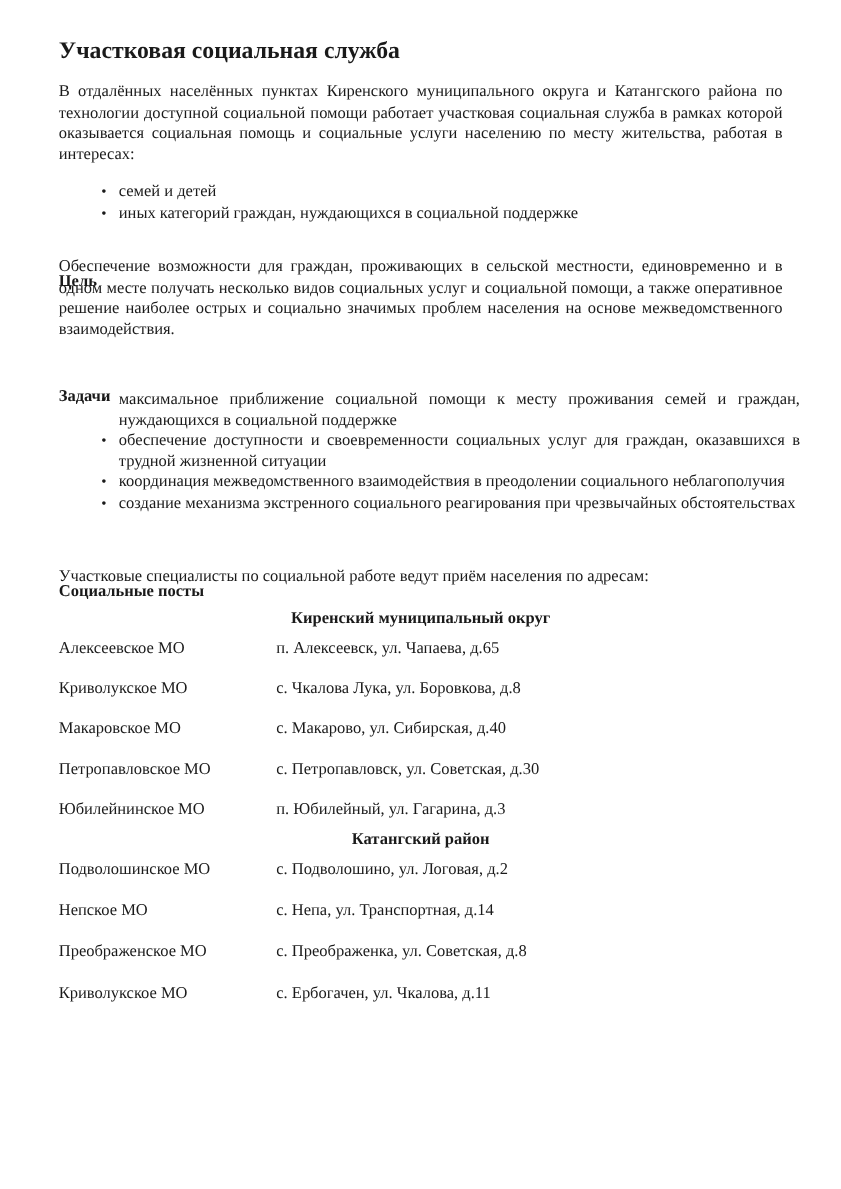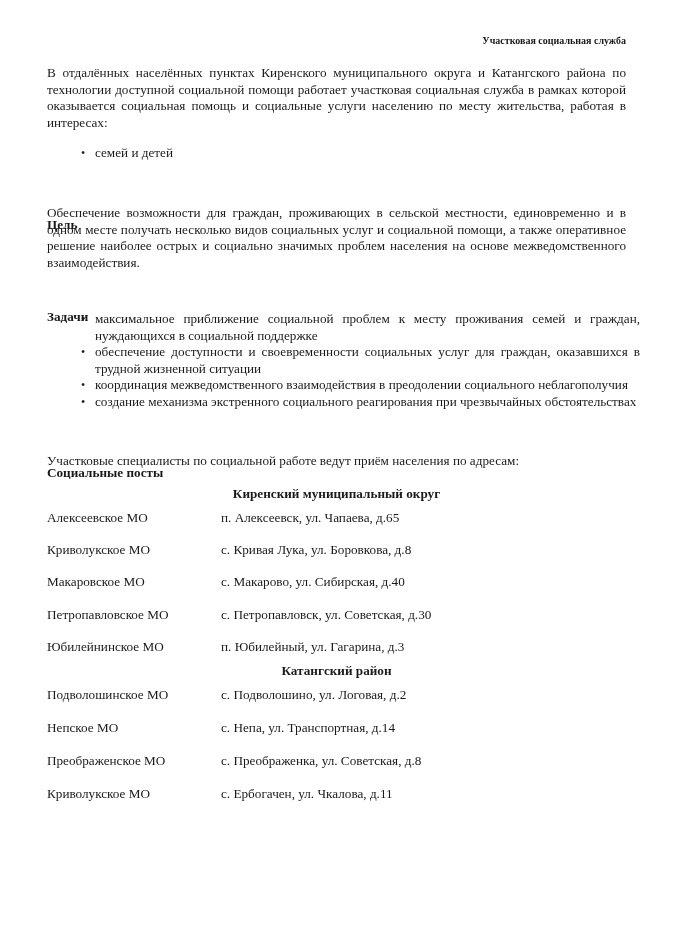--- a/index.html
+++ b/index.html
@@ -3,22 +3,22 @@
 <meta charset="utf-8">
 <style>
   html, body { margin: 0; padding: 0; background: #ffffff; }
   body {
     width: 673px; height: 951px; overflow: hidden; position: relative;
     font-family: "Liberation Serif", "DejaVu Serif", serif;
     color: #1a1a1a; font-size: 13.2px;
   }
   .page { position: absolute; left: 47px; top: 0; width: 579px; }
   .title {
-    position: absolute; top: 33px; left: 0; width: 579px; text-align: right;
-    font-weight: bold; font-size: 10px; line-height: 16px;
+    position: absolute; top: 33px; left: 0; width: 579px; text-align: left;
+    font-weight: bold; font-size: 19px; line-height: 16px;
   }
   .block { position: absolute; left: 0; width: 579px; line-height: 16.6px; }
   .just { text-align: justify; text-align-last: left; }
   .head { font-weight: bold; margin-top: 28px; }
   ul { margin: 14px; padding: 0; list-style: none; }
   ul li { position: relative; padding-left: 34px; }
   ul li::before {
     content: "\2022"; position: absolute; left: 20px; top: 0; font-size: 12px;
   }
   ul.just li { text-align: justify; text-align-last: left; }
@@ -33,45 +33,46 @@
 </head>
 <body>
 
 <div class="page">
 
   <div class="title">Участковая социальная служба</div>
 
   <div class="block just" style="top:65px;">В отдалённых населённых пунктах Киренского муниципального округа и Катангского района по технологии доступной социальной помощи работает участковая социальная служба в рамках которой оказывается социальная помощь и социальные услуги населению по месту жительства, работая в интересах:</div>
   <ul class="block" style="top:131px;">
     <li>семей и детей</li>
+    <li>иных категорий граждан, нуждающихся в социальной поддержке</li>
   </ul>
 
   <div class="block head" style="top:189px;">Цель</div>
   <div class="block just" style="top:205px;">Обеспечение возможности для граждан, проживающих в сельской местности, единовременно и в одном месте получать несколько видов социальных услуг и социальной помощи, а также оперативное решение наиболее острых и социально значимых проблем населения на основе межведомственного взаимодействия.</div>
 
   <div class="block head" style="top:281px;">Задачи</div>
   <ul class="block just" style="top:297px;">
-    <li>максимальное приближение социальной проблем к месту проживания семей и граждан, нуждающихся в социальной поддержке</li>
+    <li>максимальное приближение социальной помощи к месту проживания семей и граждан, нуждающихся в социальной поддержке</li>
     <li>обеспечение доступности и своевременности социальных услуг для граждан, оказавшихся в трудной жизненной ситуации</li>
     <li>координация межведомственного взаимодействия в преодолении социального неблагополучия</li>
     <li>создание механизма экстренного социального реагирования при чрезвычайных обстоятельствах</li>
   </ul>
 
   <div class="block head" style="top:437px;">Социальные посты</div>
   <div class="block" style="top:453px;">Участковые специалисты по социальной работе ведут приём населения по адресам:</div>
 
   <div class="center-head" style="top:486px;">Киренский муниципальный округ</div>
 
   <div class="row" style="top:510px;">
     <span class="name">Алексеевское МО</span>
     <span class="addr">п. Алексеевск, ул. Чапаева, д.65</span>
   </div>
   <div class="row" style="top:542px;">
     <span class="name">Криволукское МО</span>
-    <span class="addr">с. Кривая Лука, ул. Боровкова, д.8</span>
+    <span class="addr">с. Чкалова Лука, ул. Боровкова, д.8</span>
   </div>
   <div class="row" style="top:574px;">
     <span class="name">Макаровское МО</span>
     <span class="addr">с. Макарово, ул. Сибирская, д.40</span>
   </div>
   <div class="row" style="top:607px;">
     <span class="name">Петропавловское МО</span>
     <span class="addr">с. Петропавловск, ул. Советская, д.30</span>
   </div>
   <div class="row" style="top:639px;">

